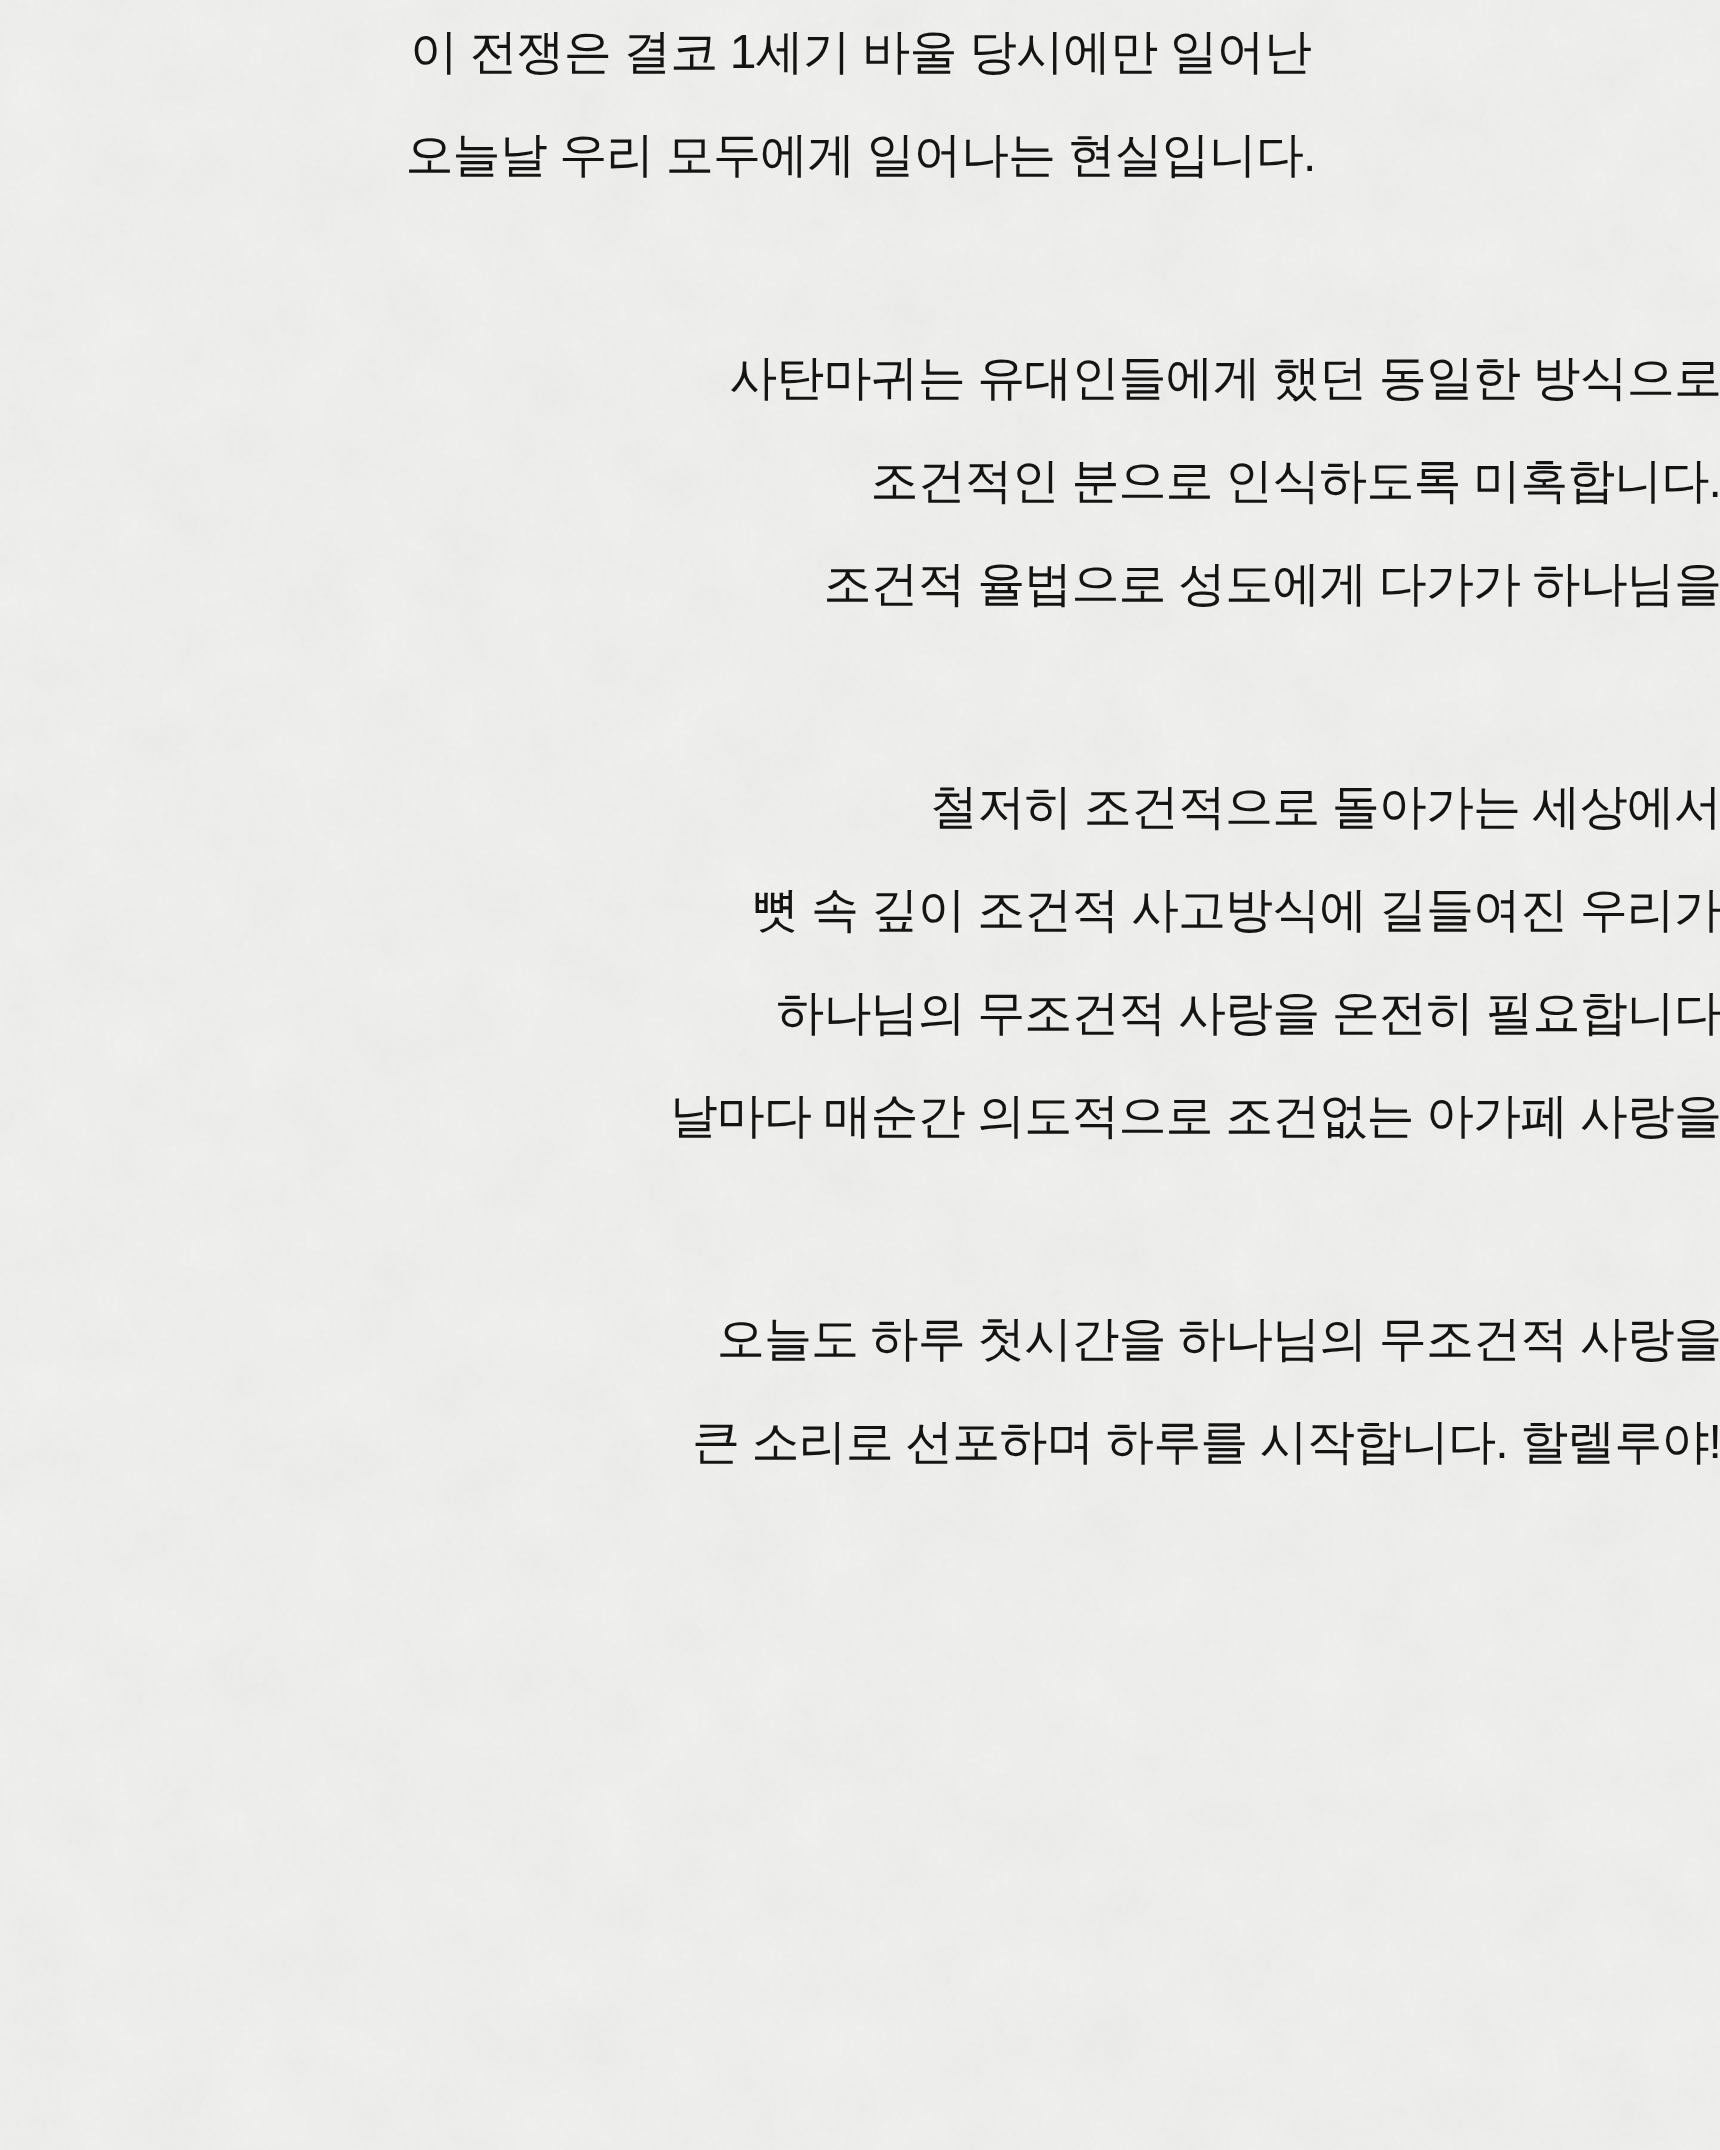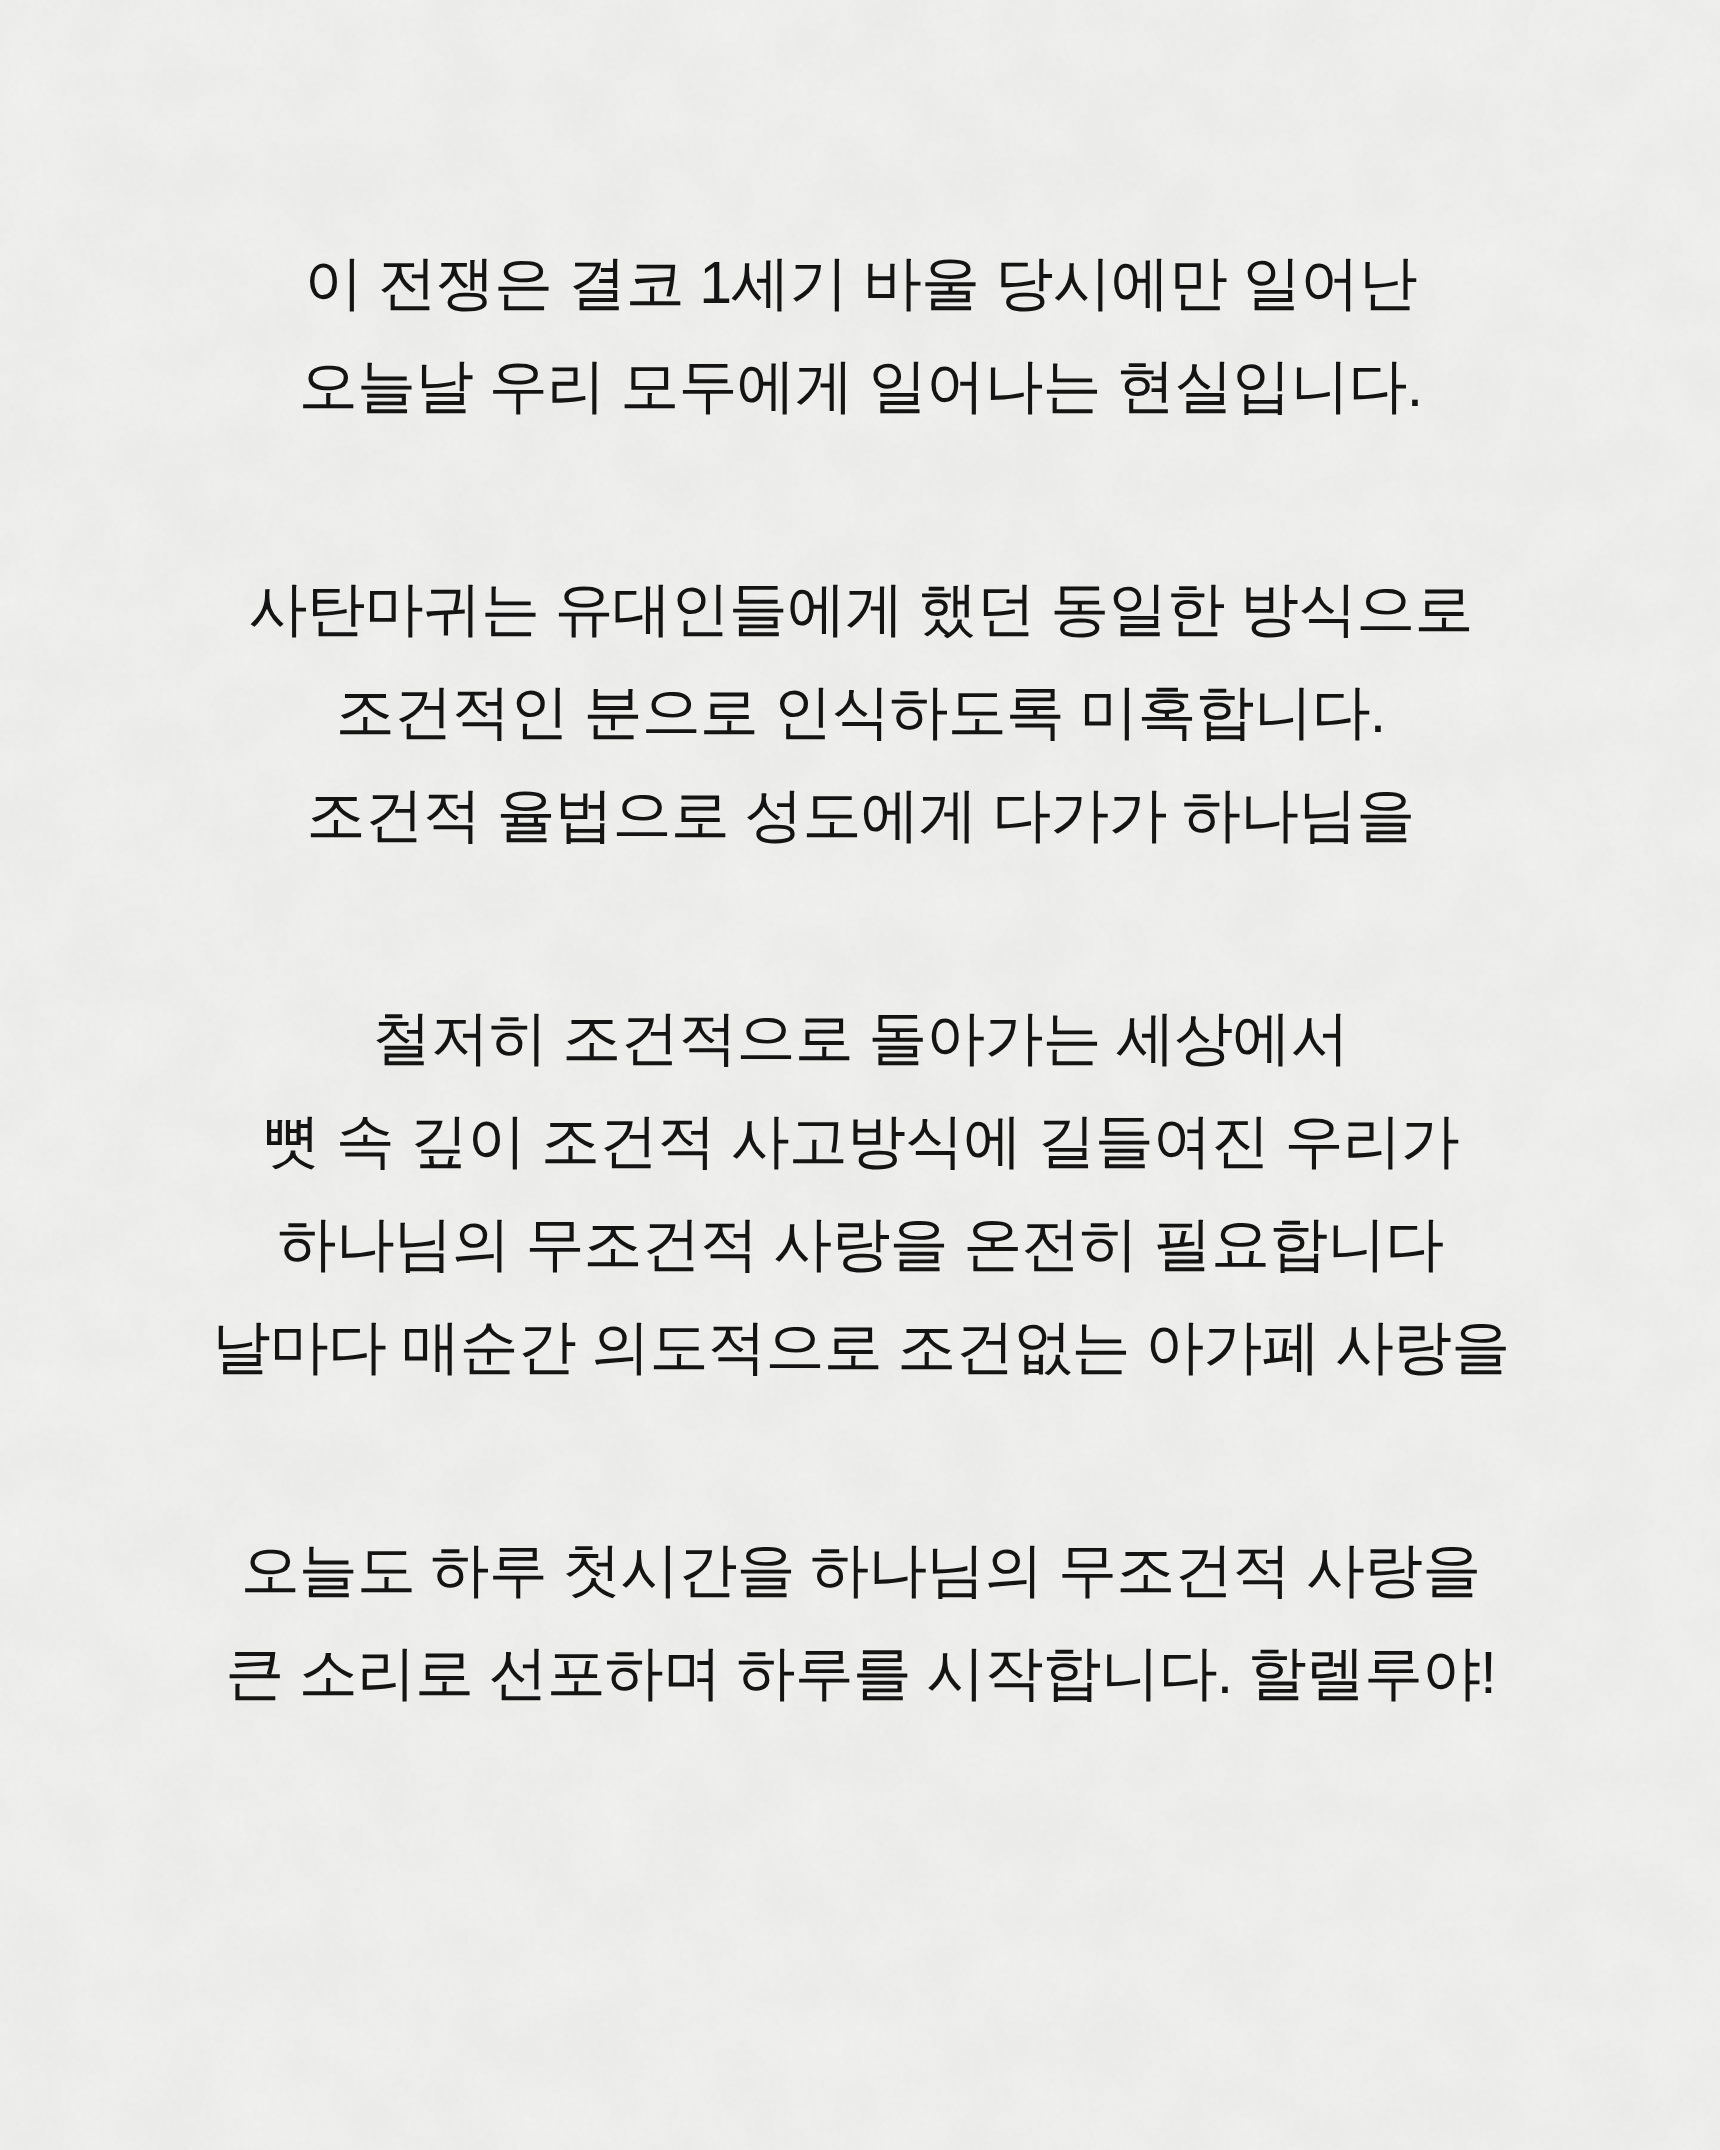--- a/index.html
+++ b/index.html
@@ -18,33 +18,33 @@
     position: absolute;
     inset: 0;
     width: 1721px;
     height: 2151px;
     display: block;
     pointer-events: none;
   }
   .content {
     position: relative;
     z-index: 1;
-    padding-top: 232px;
     text-align: center;
     color: #141414;
-    font-size: 59px;
+    font-size: 48px;
     line-height: 103px;
     font-weight: 400;
     letter-spacing: -0.9px;
   }
   .paragraph {
     margin: 0;
   }
   .paragraph + .paragraph {
     margin-top: 120px;
+    text-align: right;
   }
   .line {
     display: block;
     white-space: nowrap;
   }
 </style>
 </head>
 <body>
 
 <svg class="paper-texture" xmlns="http://www.w3.org/2000/svg" width="1721" height="2151" aria-hidden="true" viewBox="0 0 2000 2500">

